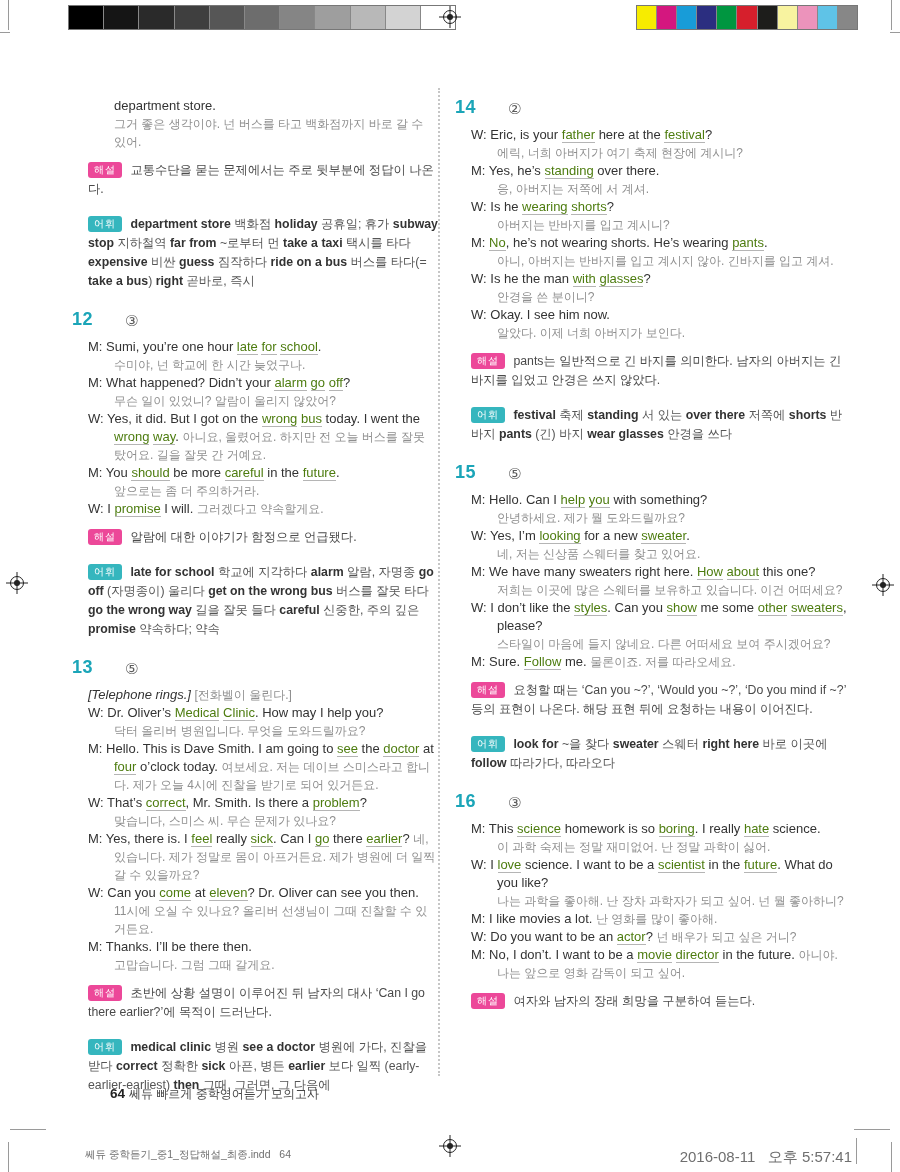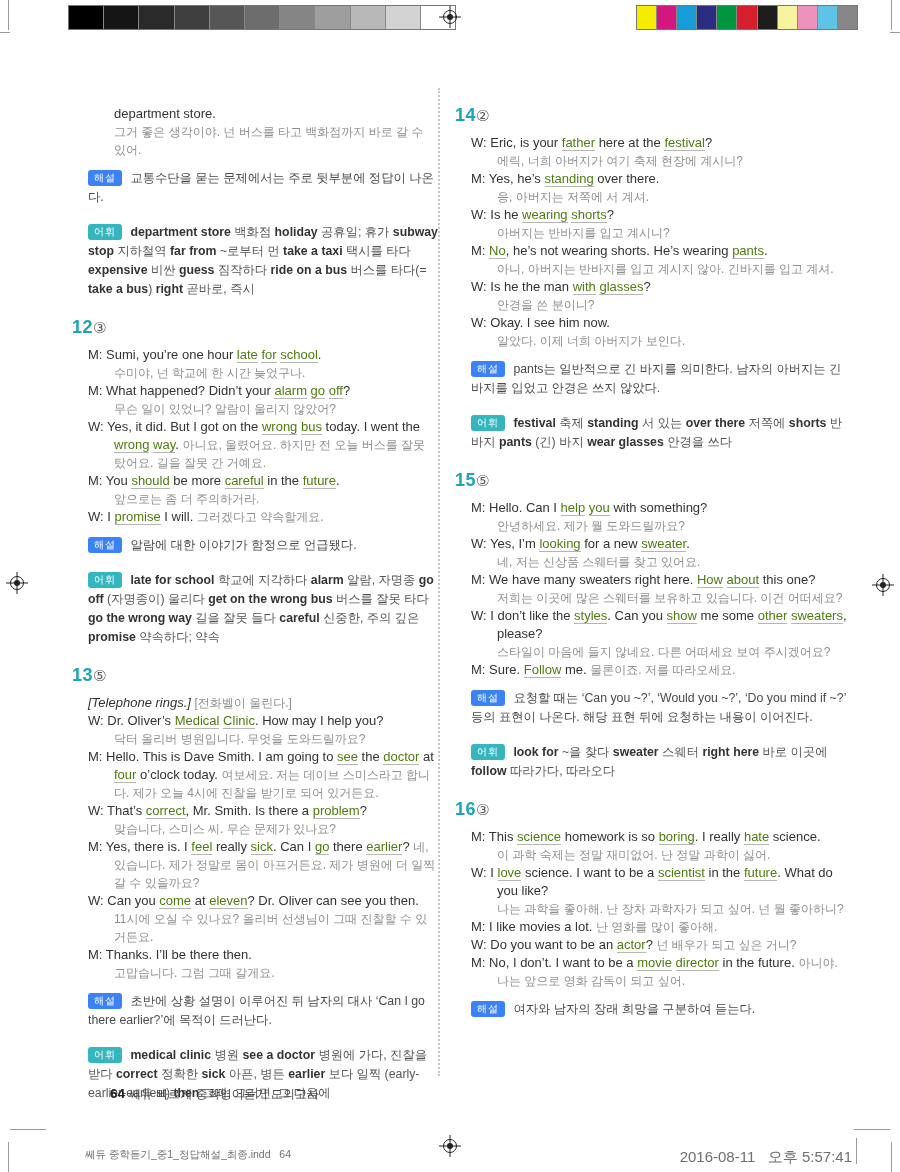--- a/index.html
+++ b/index.html
@@ -21,41 +21,41 @@
   .reg-right{left:872px;top:574px}
   .reg-bottom{left:439px;top:1135px}
 
   
   .cropline{position:absolute;background:#9a9a9a}
 
   
   .divider{position:absolute;left:438px;top:88px;height:988px;width:0;border-left:2px dotted #c6c6c6}
 
   
-  .col{position:absolute;top:105px}
+  .col{position:absolute;top:97px}
   .col-left{left:72px;width:366px}
   .col-right{left:455px;width:392px}
 
   .qblock{margin-bottom:18px}
-  .qhead{display:flex;align-items:center;gap:0;margin-bottom:8px}
+  .qhead{display:flex;align-items:flex-end;gap:32px;margin-bottom:8px}
   .qnum{color:#1ba5b8;font-size:18px;font-weight:bold;letter-spacing:.5px}
   .qans{color:#5d5d5d;font-size:15px}
   .qbody{padding-left:16px}
 
   .tline{font-size:13px;line-height:18px;color:#333;padding-left:26px}
   .tline.first{text-indent:-26px}
   .spk{color:#333}
   .ko{color:#8f8f8f;font-size:12px}
   .kw{color:#4d7c0f;border-bottom:1px solid #b5b5b5}
 
   .exp,.voc{margin-top:10px;font-size:12.3px;line-height:19px;color:#4a4a4a}
   .voc{margin-top:16px;color:#555}
   .voc b{color:#333}
   .badge{display:inline-block;font-size:10px;line-height:14px;padding:1px 6px;border-radius:3px;color:#fff;margin-right:5px;position:relative;top:-1px;letter-spacing:1px}
-  .badge.exp-b{background:#3b82f6}
+  .badge.exp-b{background:#ec4899}
   .badge.voc-b{background:#35b6be}
 
   
   .page-footer{position:absolute;left:110px;top:1086px;font-size:12px;color:#444;white-space:pre}
   .page-footer .pg{font-size:13.5px;font-weight:bold;color:#222;margin-right:4px}
 
   
   .print-footer-left{position:absolute;left:85px;top:1148px;font-size:10.5px;color:#6f6f6f;white-space:pre}
   .print-footer-right{position:absolute;right:48px;top:1148px;font-size:15px;color:#6f6f6f;white-space:pre}
 </style>

